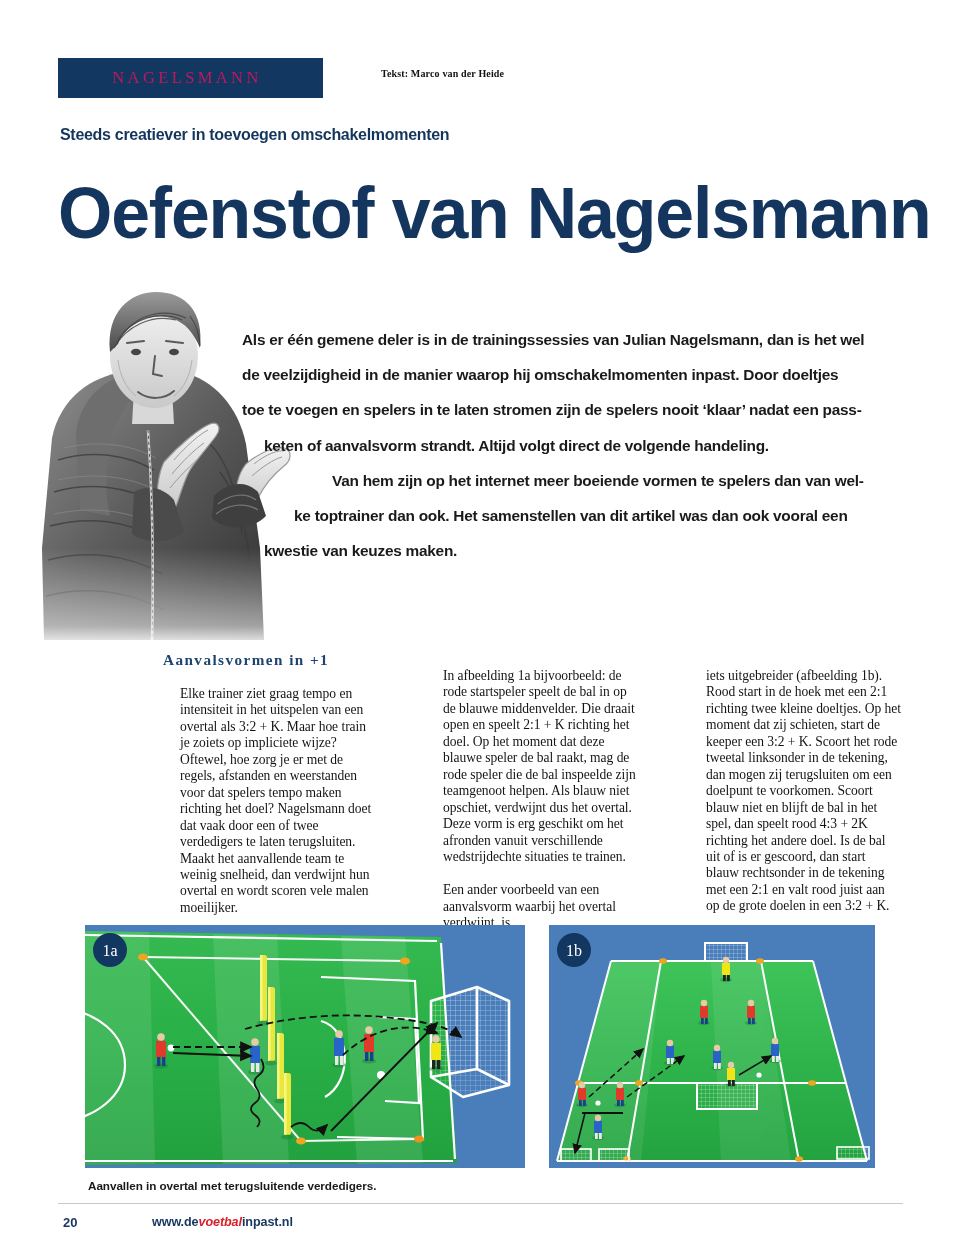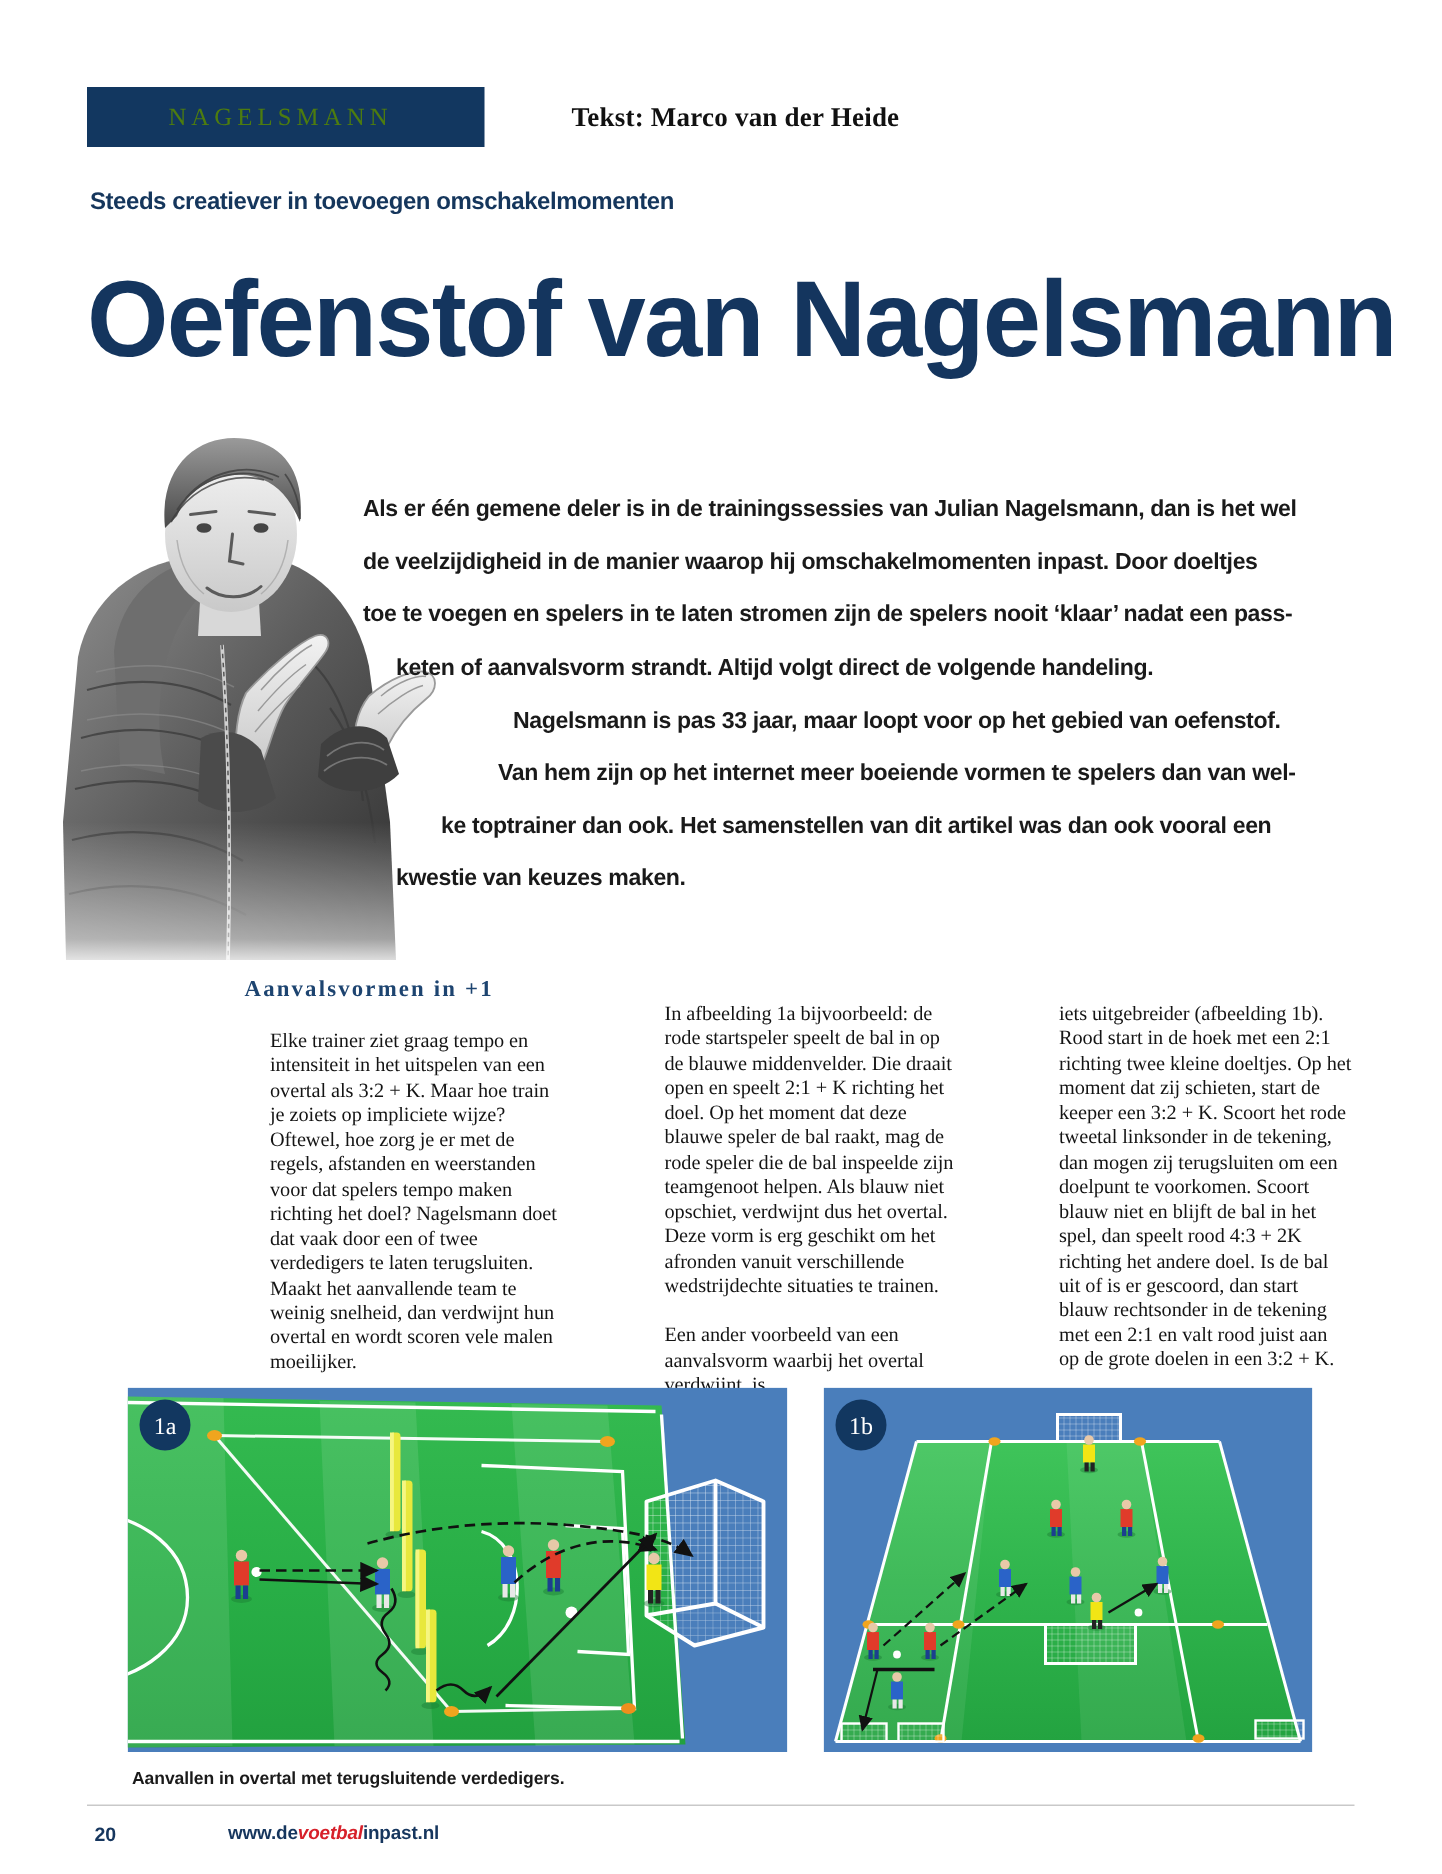--- a/index.html
+++ b/index.html
@@ -30,32 +30,32 @@
     background: #123760;
   }
   .kicker-text {
     position: absolute;
     left: 58px;
     top: 58px;
     width: 258px;
     height: 40px;
     line-height: 40px;
     text-align: center;
-    color: #4d7c0f;
+    color: #be185d;
     font-family: "Liberation Serif", serif;
     font-size: 16.5px;
     letter-spacing: 3.4px;
     font-weight: 400;
   }
   .byline {
     position: absolute;
     left: 381px;
     top: 68px;
     font-family: "Liberation Serif", serif;
-    font-size: 18px;
+    font-size: 10px;
     font-weight: bold;
     color: #111111;
     letter-spacing: 0.15px;
     text-align: center;
   }
 
   
   .subtitle {
     position: absolute;
     left: 60px;
@@ -318,21 +318,20 @@
 
       <rect x="0" y="300" width="290" height="100" fill="url(#fade)"></rect>
     </svg>
   </div>
 
   <div class="lead">
     <span class="ln r1">Als er één gemene deler is in de trainingssessies van Julian Nagelsmann, dan is het wel</span>
     <span class="ln r2">de veelzijdigheid in de manier waarop hij omschakelmomenten inpast. Door doeltjes</span>
     <span class="ln r3">toe te voegen en spelers in te laten stromen zijn de spelers nooit ‘klaar’ nadat een pass-</span>
     <span class="ln r4">keten of aanvalsvorm strandt. Altijd volgt direct de volgende handeling.</span>
-    <span class="ln r5">Nagelsmann is pas 33 jaar, maar loopt voor op het gebied van oefenstof.</span>
     <span class="ln r6">Van hem zijn op het internet meer boeiende vormen te spelers dan van wel-</span>
     <span class="ln r7">ke toptrainer dan ook. Het samenstellen van dit artikel was dan ook vooral een</span>
     <span class="ln r8">kwestie van keuzes maken.</span>
   </div>
 
   <div class="cols">
     <div class="col">
       <h2 class="col-head">Aanvalsvormen in +1</h2>
       <p>Elke trainer ziet graag tempo en intensiteit in het uitspelen van een overtal als 3:2 + K. Maar hoe train je zoiets op impliciete wijze? Oftewel, hoe zorg je er met de regels, afstanden en weerstanden voor dat spelers tempo maken richting het doel? Nagelsmann doet dat vaak door een of twee verdedigers te laten terugsluiten. Maakt het aanvallende team te weinig snelheid, dan verdwijnt hun overtal en wordt scoren vele malen moeilijker.</p>
     </div>

